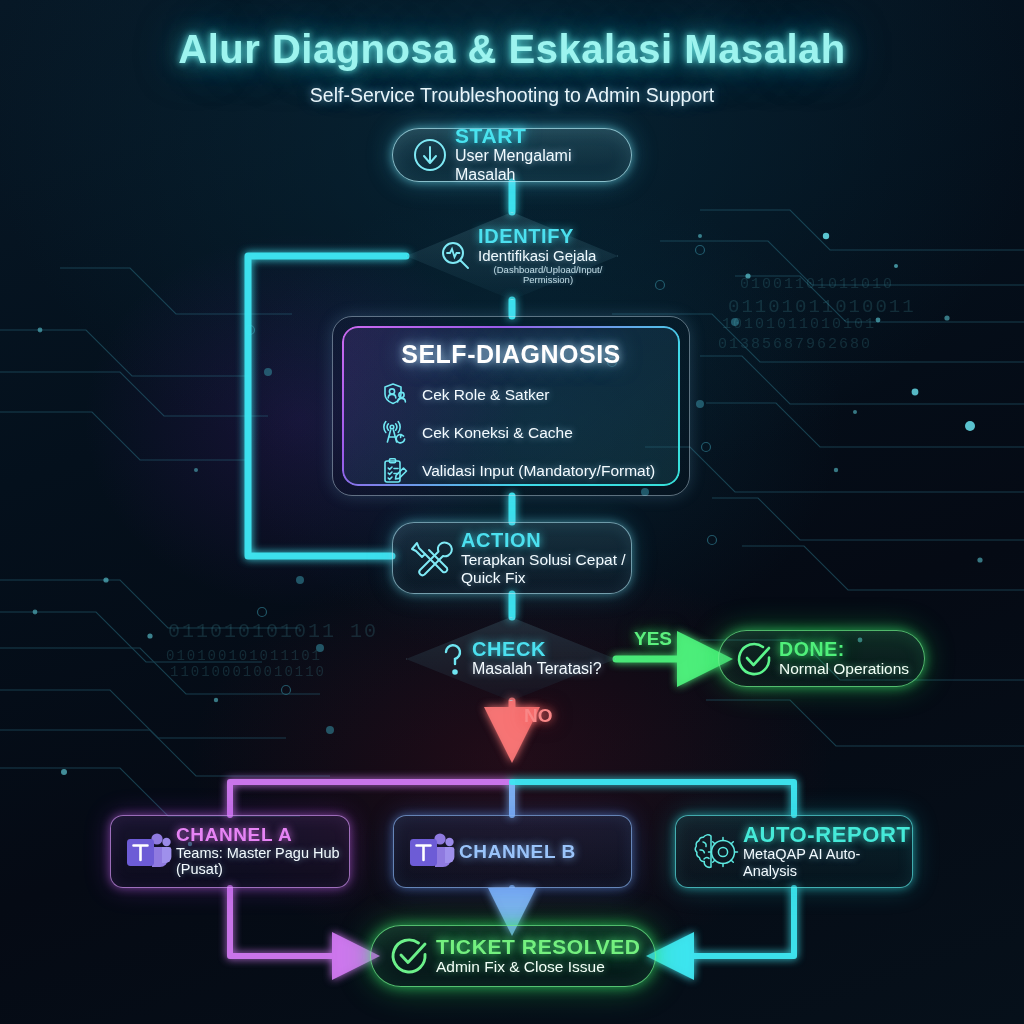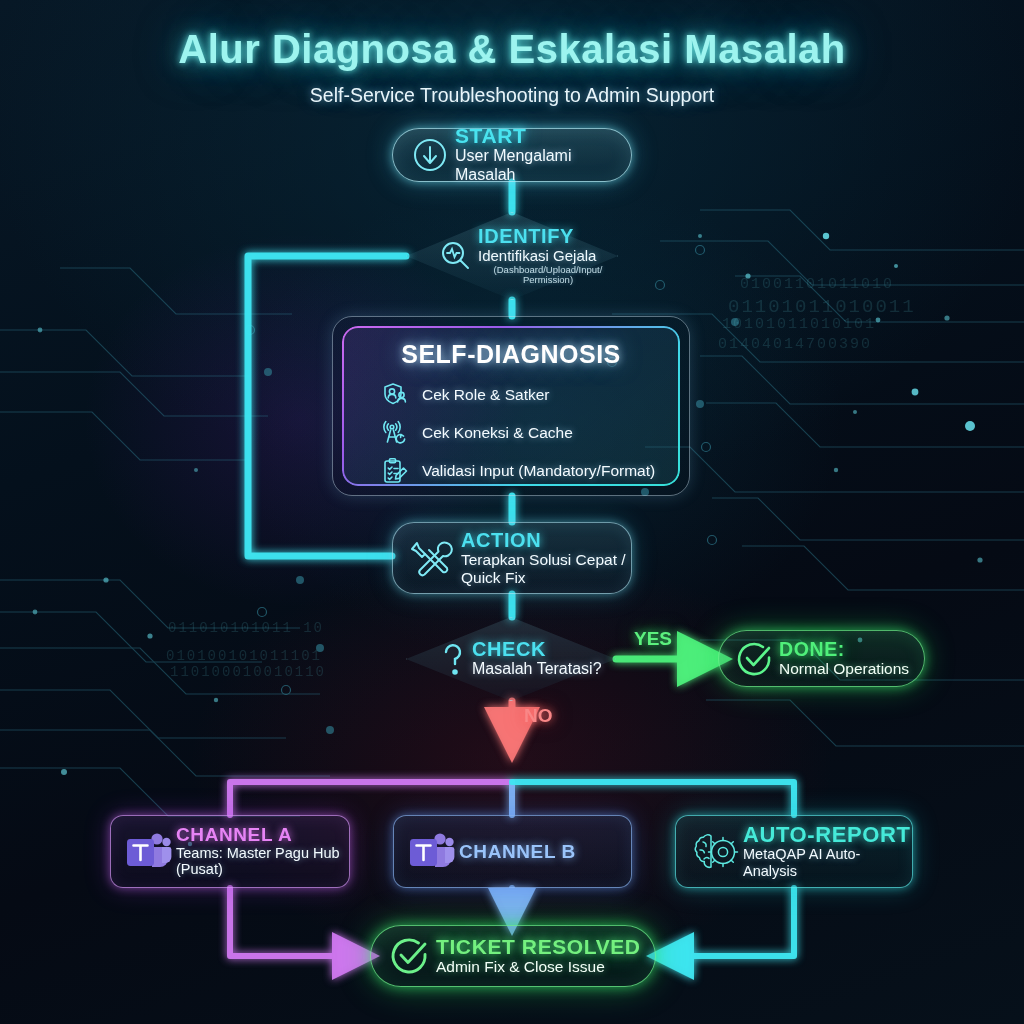--- a/index.html
+++ b/index.html
@@ -248,22 +248,22 @@
       <circle cx="40" cy="330" r="2.4" opacity=".5"></circle>
         <circle cx="196" cy="470" r="2" opacity=".45"></circle>
       <circle cx="980" cy="560" r="2.6" opacity=".5"></circle>
         <circle cx="860" cy="640" r="2.4" opacity=".5"></circle>
     </g>
   </svg>
 
   <div class="binrow" style="left:740px;top:276px;font-size:15px;">01001101011010</div>
   <div class="binrow" style="left:728px;top:296px;font-size:19px;">01101011010011</div>
   <div class="binrow" style="left:722px;top:316px;font-size:15px;">10101011010101</div>
-  <div class="binrow" style="left:718px;top:336px;font-size:15px;">01404014700390</div>
-  <div class="binrow" style="left:168px;top:620px;font-size:14px;">011010101011 10</div>
+  <div class="binrow" style="left:718px;top:336px;font-size:15px;">01385687962680</div>
+  <div class="binrow" style="left:168px;top:620px;font-size:20px;">011010101011 10</div>
   <div class="binrow" style="left:166px;top:648px;font-size:14px;">010100101011101</div>
   <div class="binrow" style="left:170px;top:664px;font-size:14px;">110100010010110</div>
 
   <svg class="bgsvg" viewBox="0 0 1024 1024">
     <defs>
       <filter id="gc" x="-60%" y="-60%" width="220%" height="220%">
         <feGaussianBlur stdDeviation="4" result="b"></feGaussianBlur>
           <feMerge>
             <feMergeNode in="b"></feMergeNode>
             <feMergeNode in="SourceGraphic"></feMergeNode>

